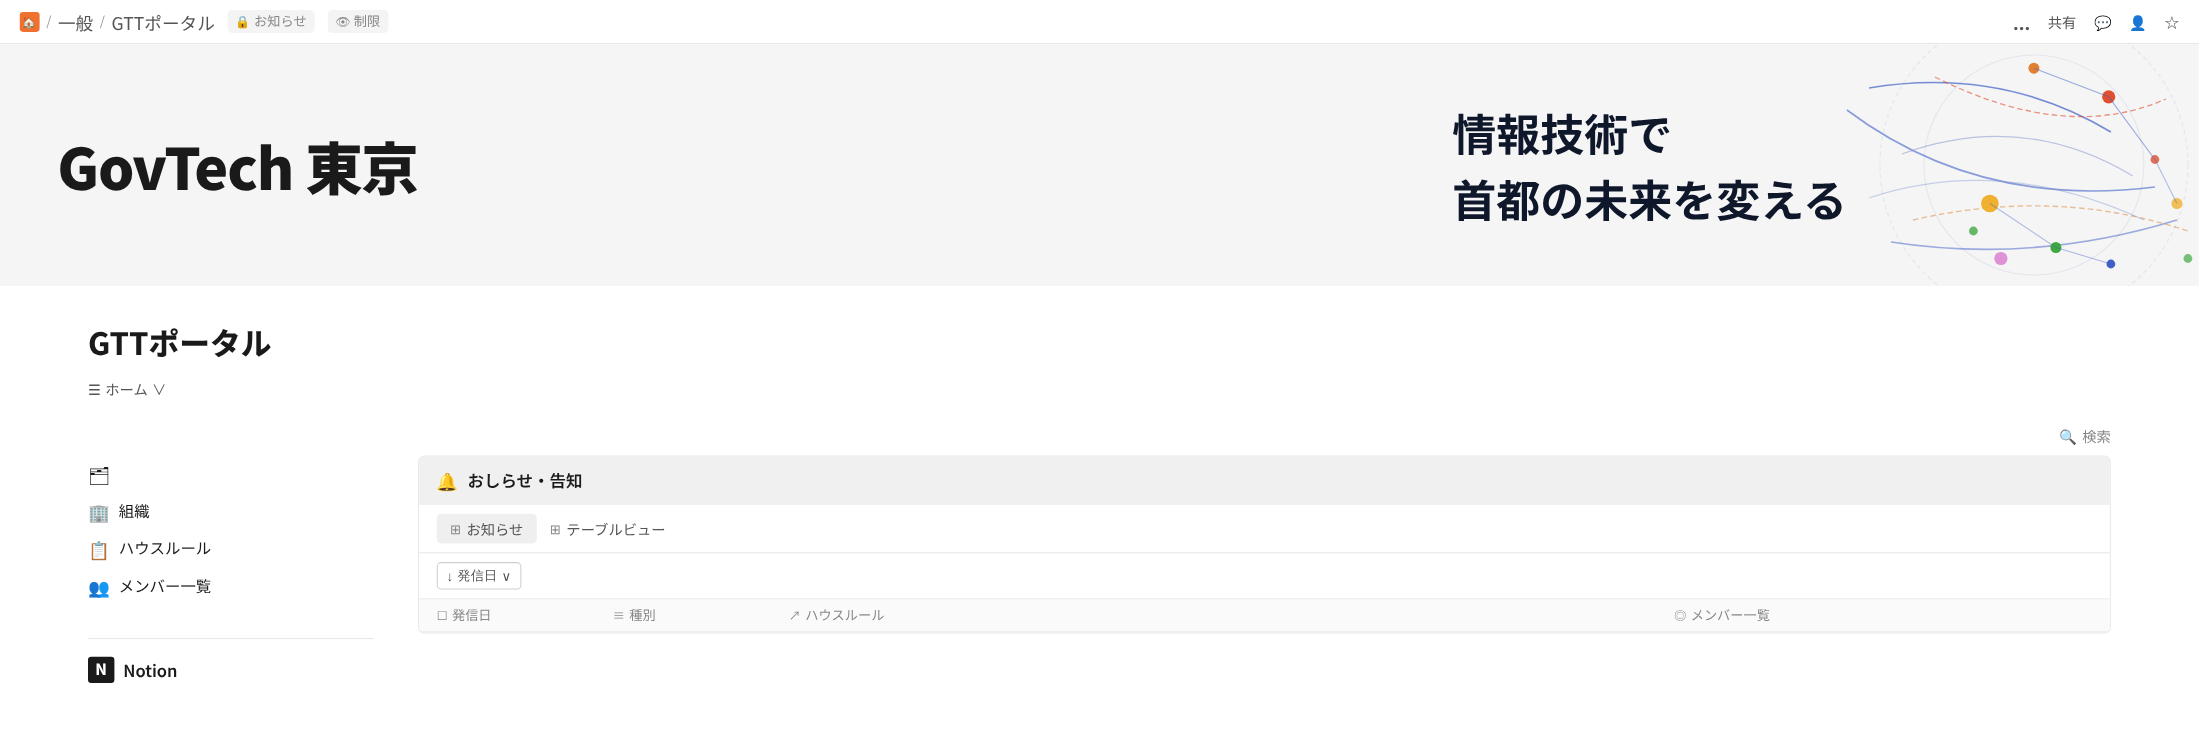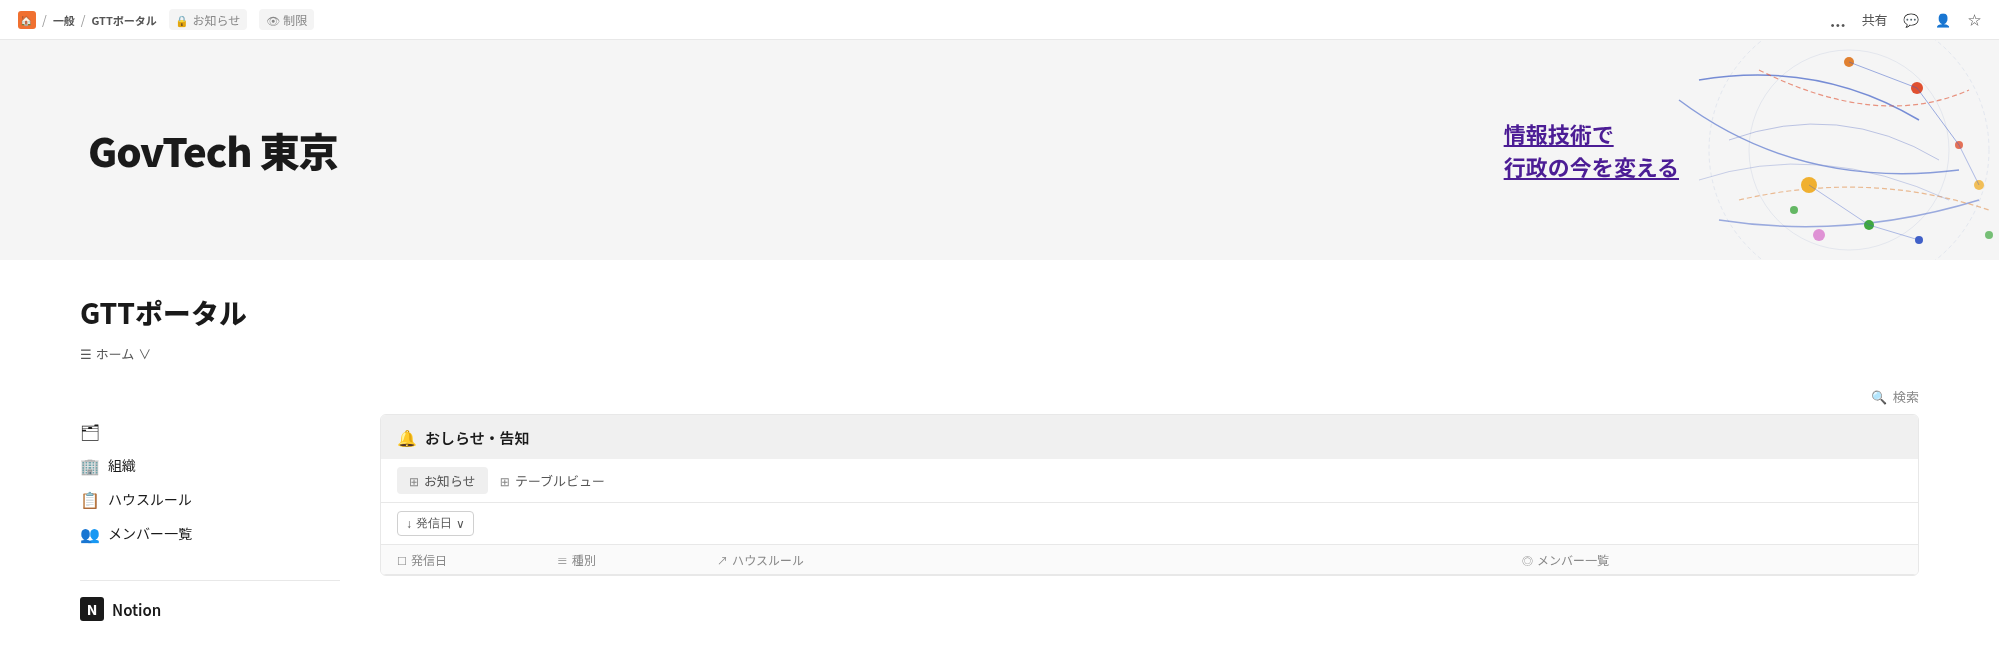--- a/index.html
+++ b/index.html
@@ -34,21 +34,21 @@
       height: 18px;
       background: #f07030;
       border-radius: 3px;
       display: inline-flex;
       align-items: center;
       justify-content: center;
       color: white;
       font-size: 10px;
     }
     .breadcrumb-sep { color: #999; font-size: 12px; }
-    .breadcrumb-item { color: #555; font-size: 11px; font-weight: bold; }
+    .breadcrumb-item { color: #555; font-size: 16px; }
     .nav-badge {
       display: flex;
       align-items: center;
       gap: 3px;
       color: #888;
       font-size: 12px;
       background: #f4f4f4;
       padding: 2px 7px;
       border-radius: 4px;
       margin-left: 6px;
@@ -72,38 +72,37 @@
     
     .hero {
       background: #f5f5f5;
       height: 220px;
       position: relative;
       display: flex;
       align-items: center;
       overflow: hidden;
     }
     .hero-title {
-      margin-left: 88px;
-      font-size: 40px;
+      margin-left: 52px;
+      font-size: 52px;
       font-weight: 900;
       color: #1a1a1a;
       letter-spacing: -1px;
       z-index: 2;
     }
     .hero-tagline {
       position: absolute;
       right: 320px;
       top: 50%;
       transform: translateY(-50%);
-      font-size: 22px;
+      font-size: 40px;
       font-weight: 700;
-      color: #4c1d95;
+      color: #0f172a;
       line-height: 1.5;
       z-index: 2;
-      text-decoration: underline;
     }
     
     .hero-graphic {
       position: absolute;
       right: 0;
       top: 0;
       width: 500px;
       height: 220px;
       z-index: 1;
     }
@@ -307,21 +306,21 @@
     <span>💬</span>
     <span>👤</span>
     <span>☆</span>
   </div>
 </div>
 
 <div class="hero">
   <div class="hero-title">GovTech 東京</div>
   <div class="hero-tagline">
     <div>情報技術で</div>
-    <div>行政の今を変える</div>
+    <div>首都の未来を変える</div>
   </div>
 
   <svg class="hero-graphic" viewBox="0 0 500 220" fill="none" xmlns="http://www.w3.org/2000/svg">
 
     <circle cx="350" cy="110" r="140" stroke="#d0d8e8" stroke-width="1" stroke-dasharray="4 3" fill="none" opacity="0.5"></circle>
     <circle cx="350" cy="110" r="100" stroke="#c8d0e0" stroke-width="1" fill="none" opacity="0.4"></circle>
 
     <path d="M200,40 Q320,20 420,80" stroke="#4060c8" stroke-width="1.5" fill="none" opacity="0.7"></path>
     <path d="M180,60 Q300,150 460,130" stroke="#4060c8" stroke-width="1.5" fill="none" opacity="0.6"></path>
     <path d="M220,180 Q350,200 480,160" stroke="#4060c8" stroke-width="1.5" fill="none" opacity="0.5"></path>

